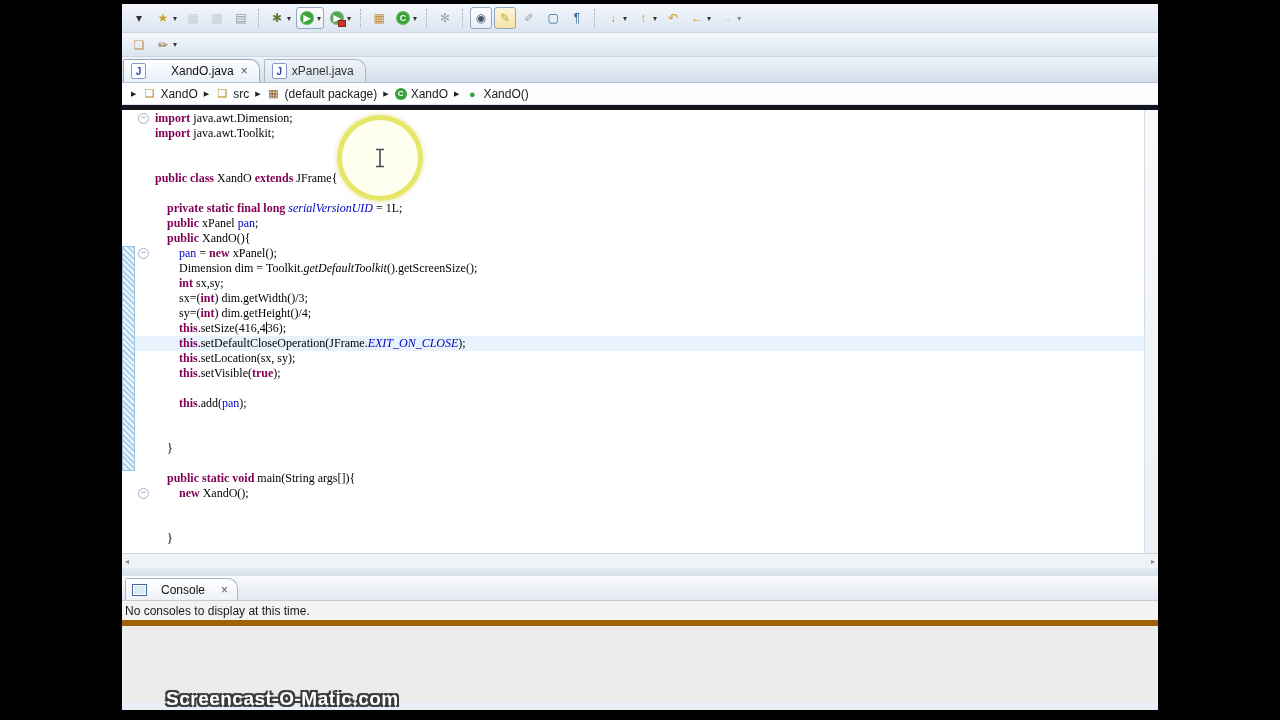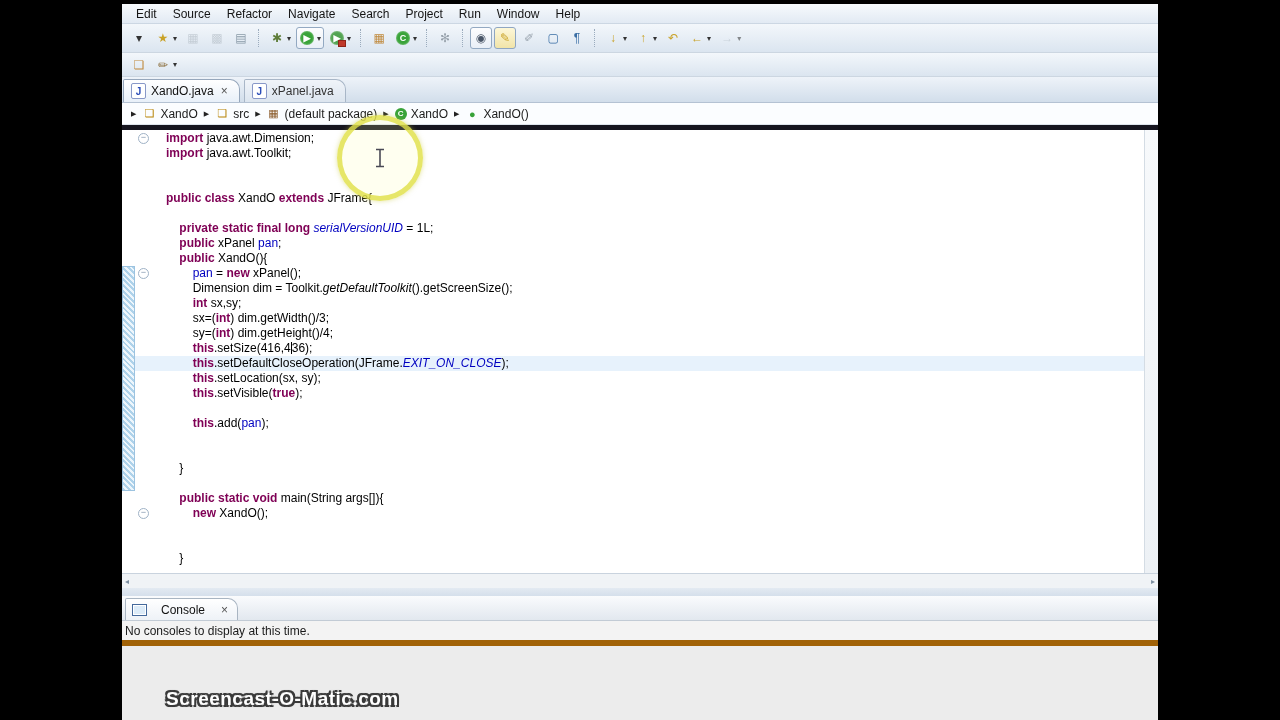--- a/index.html
+++ b/index.html
@@ -50,22 +50,22 @@
   .ci.circle{width:12px;height:12px;border-radius:50%;color:#fff;font-size:8px;font-weight:bold;}
   .sash-dark{height:5px;background:#15151f;}
 
   
   .editor{position:relative;height:443px;background:#fff;overflow:hidden;}
   .range-ind{position:absolute;left:0;width:13px;border:1px solid #9cc3e0;box-sizing:border-box;
              background:repeating-linear-gradient(45deg,#aed2ea 0 2px,#eef6fc 2px 4px);}
   .curline{position:absolute;left:13px;right:13px;height:15px;background:#e7f2fc;}
   .fold{position:absolute;left:16px;width:9px;height:9px;border:1px solid #9fb2c6;border-radius:50%;
         background:#fff;color:#7d93ab;font-size:9px;line-height:7px;text-align:center;cursor:default;}
-  .codewrap{position:absolute;left:33px;top:1px;right:13px;font-family:Liberation Sans, sans-serif;
-            font-size:12px;line-height:15px;color:#000;margin-left:11px;}
+  .codewrap{position:absolute;left:33px;top:1px;right:13px;font-family:Liberation Serif, serif;
+            font-size:12px;line-height:15px;color:#000;}
   .line{height:15px;white-space:pre;}
   .k{color:#7f0055;font-weight:bold;}
   .f{color:#0000c0;}
   .s{color:#0000c0;font-style:italic;}
   .m{font-style:italic;}
   .caret{display:inline-block;width:1px;height:12px;background:#000;vertical-align:-2px;}
   .overview{position:absolute;right:0;top:0;bottom:0;width:13px;background:linear-gradient(#f7f9fb,#edf1f5);
             border-left:1px solid #d4dce4;}
 
   
@@ -91,31 +91,20 @@
   .watermark{position:absolute;left:128px;top:688px;font-size:19px;font-weight:bold;color:#fff;
              letter-spacing:.5px;
              text-shadow:-2px -2px 0 #3a3a3a,2px -2px 0 #3a3a3a,-2px 2px 0 #3a3a3a,2px 2px 0 #3a3a3a,0 0 3px #222;margin-left:38px;}
 </style>
 </head>
 <body>
 
 <div class="stage">
   <div class="window">
 
-    <div class="menubar">
-        <div class="menu-item">Edit</div>
-        <div class="menu-item">Source</div>
-        <div class="menu-item">Refactor</div>
-        <div class="menu-item">Navigate</div>
-        <div class="menu-item">Search</div>
-        <div class="menu-item">Project</div>
-        <div class="menu-item">Run</div>
-        <div class="menu-item">Window</div>
-        <div class="menu-item">Help</div>
-      </div>
 
     <div class="toolbar r1">
         <div class="tbtn">
           <div class="ic" style="color: rgb(51, 51, 51);">▾</div>
         </div>
         <div class="tbtn">
           <div class="ic" style="color: rgb(201, 162, 39);">★</div>
           <div class="dd">▾</div>
         </div>
         <div class="tbtn disabled">
@@ -195,21 +184,21 @@
         </div>
         <div class="tbtn">
           <div class="ic" style="color: rgb(138, 109, 59);">✏</div>
           <div class="dd">▾</div>
         </div>
       </div>
 
     <div class="tabrow">
         <div class="tab active">
           <div class="jicon">J</div>
-          <div style="display: inline;">XandO.java</div>
+          <div style="display: inline; margin-left: 20px;">XandO.java</div>
           <div class="tab-close">×</div>
         </div>
         <div class="tab inactive">
           <div class="jicon">J</div>
           <div style="display: inline;">xPanel.java</div>
         </div>
       </div>
 
     <div class="breadcrumb">
         <div class="chev">▶</div>

